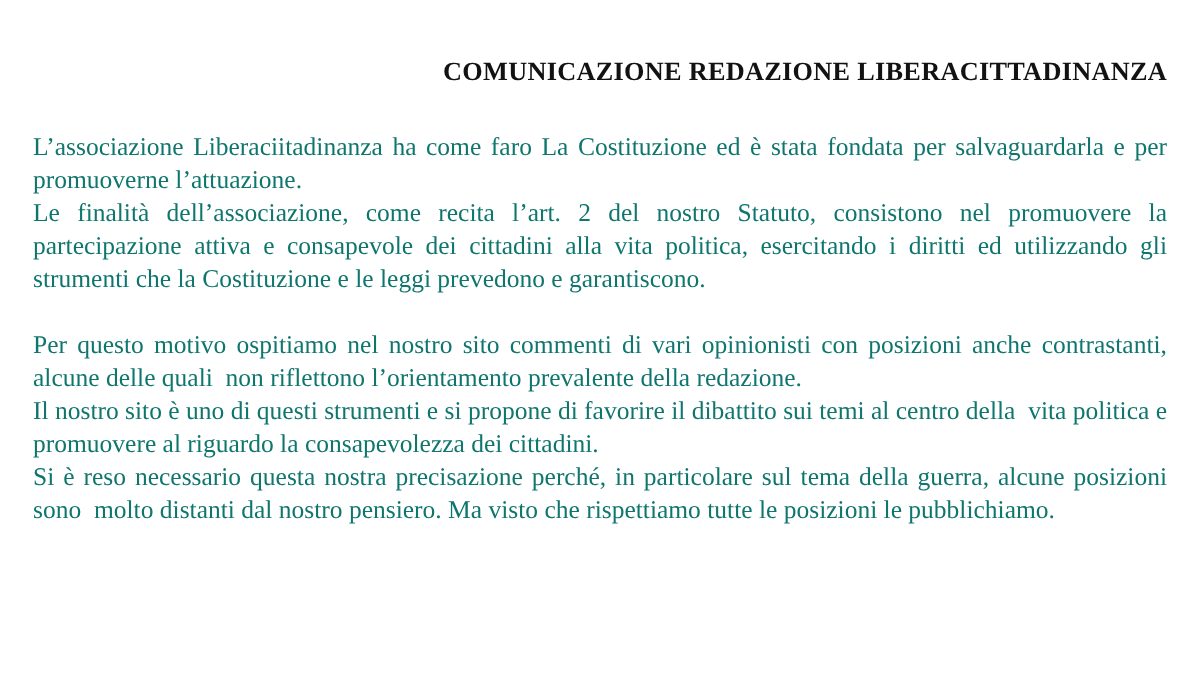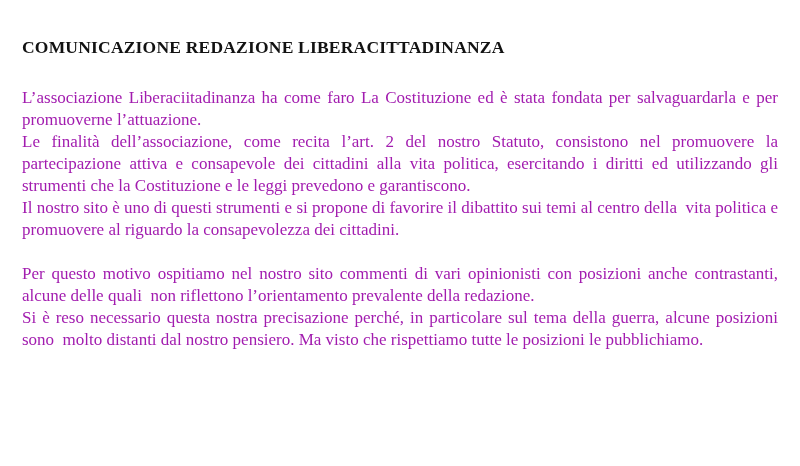--- a/index.html
+++ b/index.html
@@ -19,48 +19,48 @@
     width: 800px;
     height: 466px;
     padding: 36px 22px 0 22px;
     background: #ffffff;
   }
   .doc-title {
     font-family: "Liberation Serif", "DejaVu Serif", serif;
     font-size: 17.5px;
     font-weight: 700;
     color: #121212;
-    text-align: left;
+    text-align: right;
     letter-spacing: 0.2px;
     margin: 0 0 29px 0;
     line-height: 22px;
   }
   .para {
     font-family: "Liberation Serif", "DejaVu Serif", serif;
     font-size: 17px;
     line-height: 22px;
-    color: #a21caf;
+    color: #0f766e;
     text-align: justify;
     margin: 0;
     white-space: pre-wrap;
     hyphens: none;
   }
   .para.gap {
     margin-top: 22px;
   }
 </style>
 </head>
 <body>
 
 <div class="page">
   <h1 class="doc-title">COMUNICAZIONE REDAZIONE LIBERACITTADINANZA</h1>
 
   <p class="para">L’associazione Liberaciitadinanza ha come faro La Costituzione ed è stata fondata per salvaguardarla e per promuoverne l’attuazione.</p>
 
   <p class="para">Le finalità dell’associazione, come recita l’art. 2 del nostro Statuto, consistono nel promuovere la partecipazione attiva e consapevole dei cittadini alla vita politica, esercitando i diritti ed utilizzando gli strumenti che la Costituzione e le leggi prevedono e garantiscono.</p>
 
+  <p class="para gap">Per questo motivo ospitiamo nel nostro sito commenti di vari opinionisti con posizioni anche contrastanti, alcune delle quali  non riflettono l’orientamento prevalente della redazione.</p>
+
   <p class="para">Il nostro sito è uno di questi strumenti e si propone di favorire il dibattito sui temi al centro della  vita politica e promuovere al riguardo la consapevolezza dei cittadini.</p>
-
-  <p class="para gap">Per questo motivo ospitiamo nel nostro sito commenti di vari opinionisti con posizioni anche contrastanti, alcune delle quali  non riflettono l’orientamento prevalente della redazione.</p>
 
   <p class="para">Si è reso necessario questa nostra precisazione perché, in particolare sul tema della guerra, alcune posizioni sono  molto distanti dal nostro pensiero. Ma visto che rispettiamo tutte le posizioni le pubblichiamo.</p>
 
 </div>
 
 </body></html>

